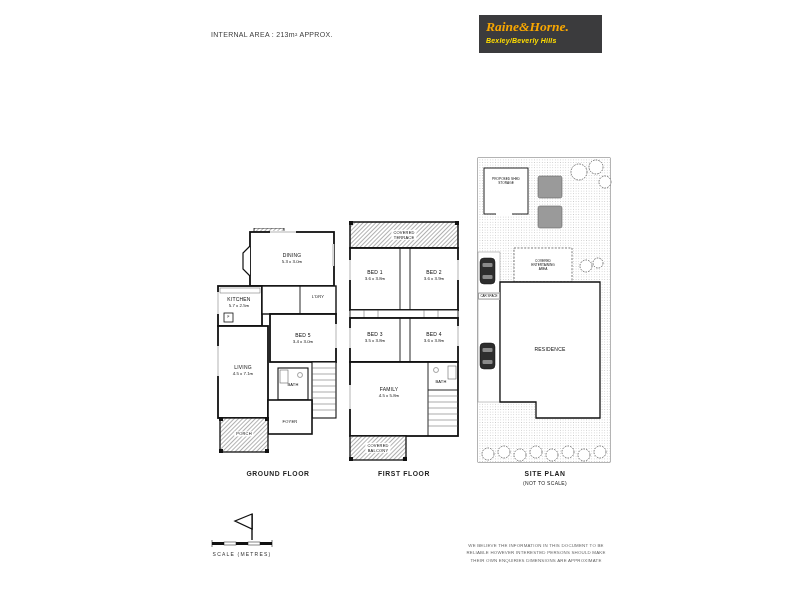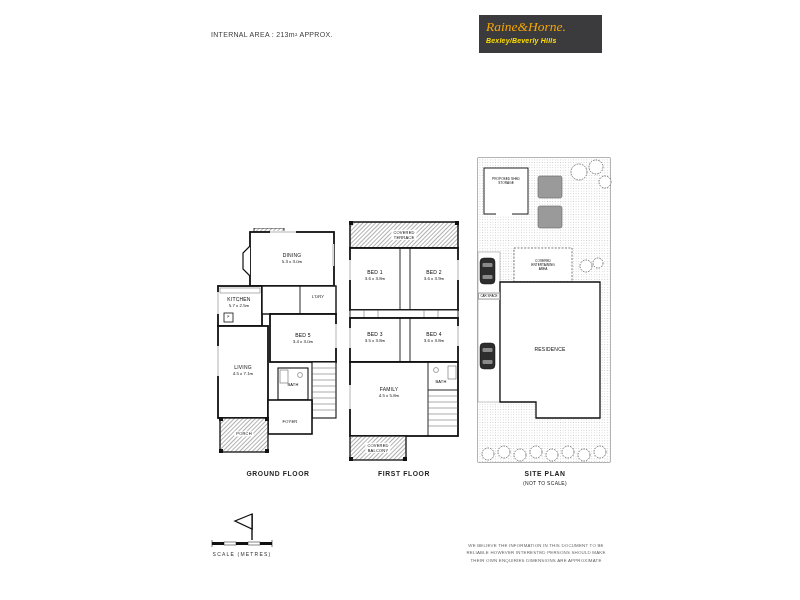--- a/index.html
+++ b/index.html
@@ -1,21 +1,21 @@
 <!DOCTYPE html>
 <html><head>
 <meta charset="utf-8">
 <style>
   *{margin:0;padding:0;box-sizing:border-box}
   html,body{width:800px;height:600px;background:#fff;font-family:"Liberation Sans",sans-serif;overflow:hidden}
   .page{position:absolute;left:0;top:0;width:800px;height:600px;background:#fff}
   .abs{position:absolute}
   .internal-area{left:211px;top:31px;font-size:7px;color:#3a3a3a;letter-spacing:.3px}
   .logo{left:479px;top:15px;width:123px;height:38px;background:#3b3b3d;padding:5px 7px}
-  .brand{font-family:"Liberation Serif",serif;font-style:italic;font-weight:normal;font-size:13.5px;color:#F7A600;line-height:1.1}
+  .brand{font-family:"Liberation Serif",serif;font-style:italic;font-weight:bold;font-size:13.5px;color:#F7A600;line-height:1.1}
   .office{font-size:7px;font-weight:bold;font-style:italic;color:#FFDD00;margin-top:2px;letter-spacing:.2px}
   .plan{position:absolute}
   .plan svg{position:absolute;left:0;top:0}
   .lbl{position:absolute;transform:translate(-50%,-50%);text-align:center;color:#111;line-height:1.3;white-space:nowrap;z-index:3}
   .lbl .nm{display:block;font-size:5px;letter-spacing:.2px}
   .lbl .dm{display:block;font-size:4.4px;color:#222}
   .lbl.small .nm{font-size:4px}
   .lbl.tiny .nm{font-size:3.2px;letter-spacing:0}
   .lbl.micro .nm{font-size:3px;letter-spacing:0}
   .chip{background:#fff;padding:0 2px}

